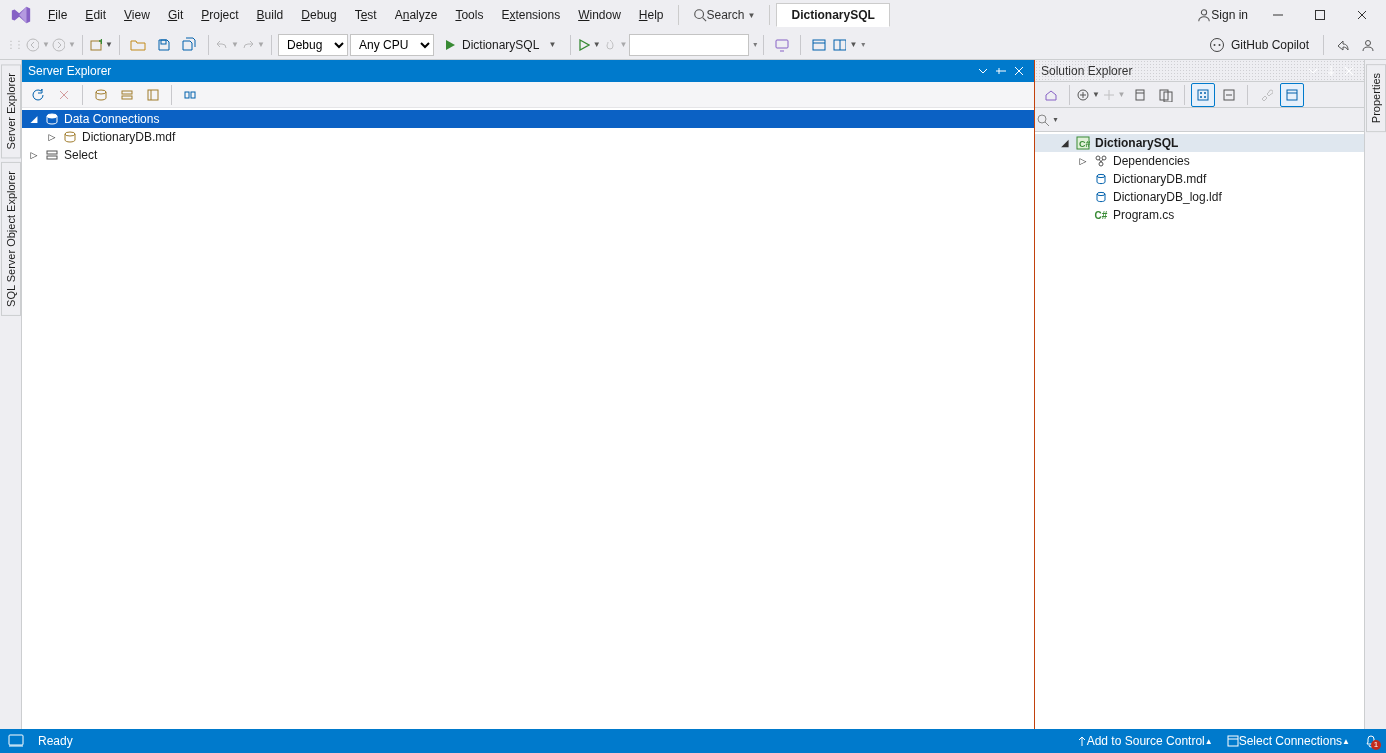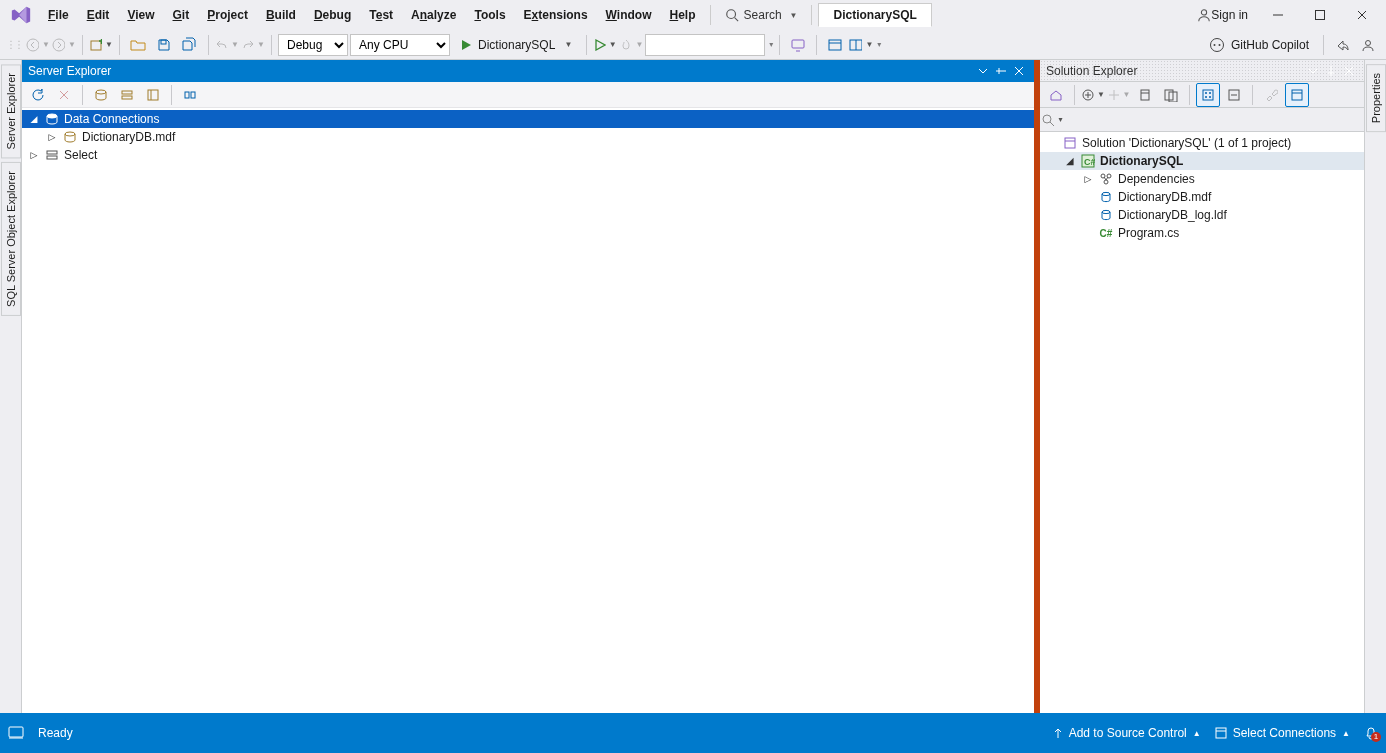--- a/index.html
+++ b/index.html
@@ -2,25 +2,25 @@
 <html><head>
 <meta charset="utf-8">
 <style>
   * { box-sizing: border-box; font-family: "Segoe UI", Arial, sans-serif; }
   html, body { margin:0; padding:0; width:1386px; height:753px; overflow:hidden; background:#eee; font-size:12px; color:#1b1b1b; }
   .vs-root { display:flex; flex-direction:column; height:100%; background:#eeeef2; }
 
   
   .menu-bar { display:flex; align-items:center; height:30px; background:#eeeef2; padding:0 4px; gap:2px; }
   .vs-logo { width:22px; height:22px; margin:0 6px; }
-  .menu-item { padding:4px 8px; cursor:default;font-weight:bold; }
+  .menu-item { padding:4px 8px; cursor:default; }
   .menu-item u { text-decoration:underline; }
   .active-tab { background:#fff; border:1px solid #ccc; border-bottom:1px solid #fff; padding:4px 14px; font-weight:600; }
   .menu-spacer { flex:1 1 auto; }
-  .search-launcher { display:flex; align-items:center; gap:5px; padding:4px 8px; color:#333; }
+  .search-launcher { display:flex; align-items:center; padding:4px 8px; color:#333; }
   .win-btn { width:40px; height:28px; display:flex; align-items:center; justify-content:center; }
   .signin { display:flex; align-items:flex-start; padding:0 8px; }
   .vsep { width:1px; height:20px; background:#ccc; margin:0 4px; }
 
   
   .toolbar { display:flex; align-items:center; height:30px; background:#eeeef2; padding:0 6px; gap:2px; border-bottom:1px solid #ccced0; }
   .tb-btn { width:24px; height:24px; display:flex; align-items:center; justify-content:center; border-radius:2px; }
   .tb-btn.disabled { opacity:.45; }
   .tb-sep { width:1px; height:20px; background:#c8c8cc; margin:0 4px; }
   .tb-select { height:22px; background:#fff; border:1px solid #c4c4c4; font-size:12px; padding:0 4px; }
@@ -49,32 +49,32 @@
   .tree-row { display:flex; align-items:center; height:18px; padding-left:6px; gap:4px; }
   .tree-row.selected { background:#0b61c4; color:#fff; }
   .tree-row .twisty { width:12px; text-align:center; font-size:9px; }
   .tree-row.lvl1 { padding-left:24px; }
   .tree-row.lvl2 { padding-left:42px; }
   .tree-row .icon { width:16px; height:16px; display:flex; align-items:center; justify-content:center; }
   .proj-row { background:#dfe7ef; font-weight:600; }
   .proj-row .twisty { color:#333; }
 
   
-  .right-panel { width:330px; display:flex; flex-direction:column; border-left:6px solid #c2410c; background:#15803d; }
+  .right-panel { width:330px; display:flex; flex-direction:column; border-left:1px solid #c2410c; background:#15803d; }
   .right-panel .panel-caption.light { background:#eeeef2; color:#333; border-bottom:1px solid #ccced0; background-image:radial-gradient(#cfcfd3 0.5px, transparent 0.5px); background-size:3px 3px; background-position:0 0; }
   .se-toolbar { height:26px; display:flex; align-items:center; padding:0 4px; gap:2px; border-bottom:1px solid #ccced0; background:#eeeef2; }
   .se-toolbar .tb-btn.boxed { border:1px solid #007acc; background:#e6f0fb; }
   .se-search { display:flex; align-items:center; height:24px; border-bottom:1px solid #ccced0; background:#eeeef2; }
   .se-search input { flex:1; border:none; background:#eeeef2; padding:0 6px; height:22px; font-size:12px; outline:none; color:#717171; }
   .se-body { flex:1 1 auto; background:#fff; overflow:auto; }
 
   
-  .status-bar { height:40px; background:#007acc; color:#fff; display:flex; align-items:center; padding:0 8px; gap:14px; font-size:12px; }
+  .status-bar { height:24px; background:#007acc; color:#fff; display:flex; align-items:center; padding:0 8px; gap:14px; font-size:12px; }
   .status-bar .st-right { margin-left:auto; display:flex; align-items:center; gap:14px; }
-  .status-item { display:flex; align-items:center; gap:6px; }
+  .status-item { display:flex; align-items:center; }
   .bell-badge { position:relative; }
   .bell-badge .badge { position:absolute; right:-3px; bottom:-2px; width:10px; height:10px; background:#c42b1c; border-radius:50%; font-size:8px; line-height:10px; text-align:center; color:#fff; }
 
   
   svg { display:block; }
   .grey { opacity:.55; }
 
   .caret { font-size:8px; margin-left:3px; color:#555; }
 </style>
 </head>
@@ -204,21 +204,21 @@
         <svg width="14" height="14">
           <path d="M3 10a4 4 0 0 1 4-4h4m-2-3l3 3-3 3" fill="none" stroke="#777"></path>
         </svg>
         <span class="caret">▼</span>
       </span>
     <span class="tb-sep"></span>
 
     <select class="tb-select" style="width:70px">
       <option>Debug</option>
     </select>
-    <select class="tb-select" style="width:100px">
+    <select class="tb-select" style="width:84px">
       <option>Any CPU</option>
     </select>
 
     <span class="tb-run">
       <span class="play">
         <svg width="12" height="12">
             <path d="M2 1l9 5-9 5z" fill="#388a34"></path>
           </svg>
       </span>
       <span>DictionarySQL</span>
@@ -477,30 +477,20 @@
             <svg width="14" height="14">
               <circle cx="6" cy="6" r="4" fill="none" stroke="#888"></circle>
               <line x1="9" y1="9" x2="13" y2="13" stroke="#888"></line>
             </svg>
             <span class="caret">▾</span>
           </span>
       </div>
 
       <div class="se-body">
         <div class="tree">
-          <div class="tree-row">
-            <span class="twisty" style="visibility:hidden">▷</span>
-            <span class="icon">
-                <svg width="14" height="14">
-                  <rect x="2" y="2" width="10" height="10" fill="none" stroke="#8661c5"></rect>
-                  <path d="M2 5h10" stroke="#8661c5"></path>
-                </svg>
-              </span>
-            <span>Solution 'DictionarySQL' (1 of 1 project)</span>
-          </div>
           <div class="tree-row proj-row lvl1">
             <span class="twisty">◢</span>
             <span class="icon">
                 <svg width="14" height="14">
                   <rect x="1" y="1" width="12" height="12" fill="#dff0d8" stroke="#388a34"></rect>
                   <text x="3" y="11" font-size="9" fill="#388a34" font-weight="bold">C#</text>
                 </svg>
               </span>
             <span>DictionarySQL</span>
           </div>

